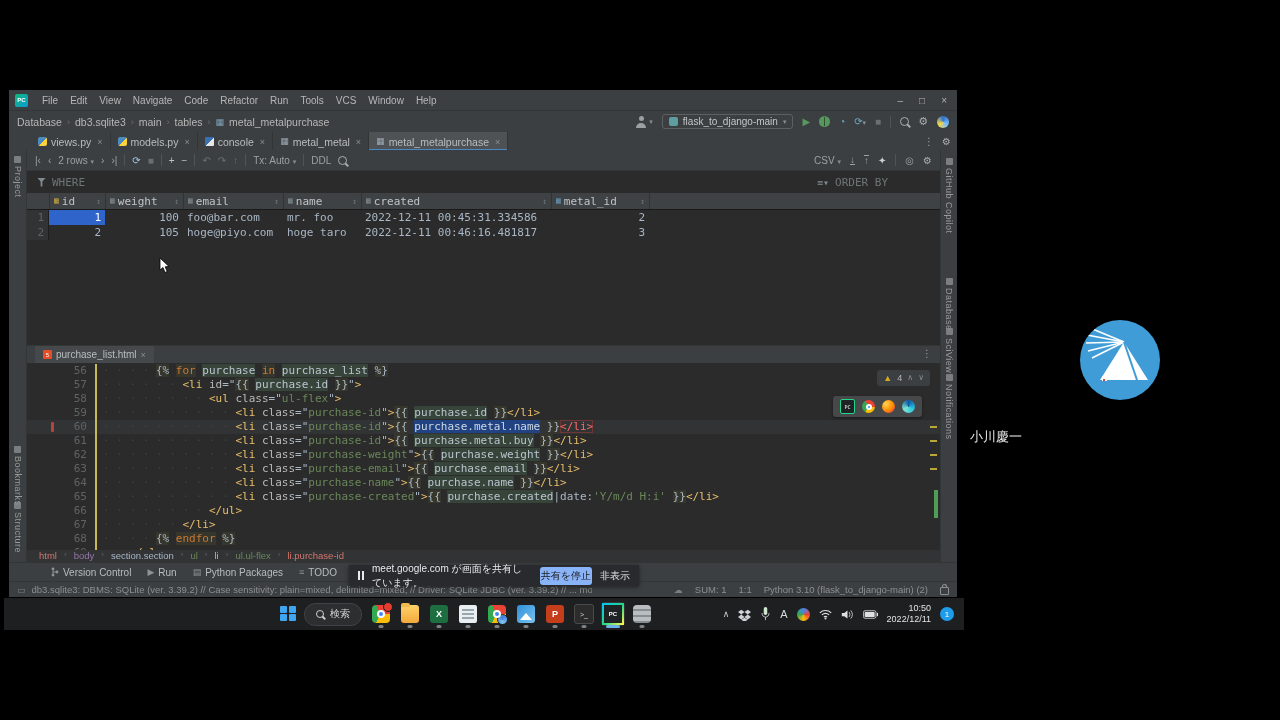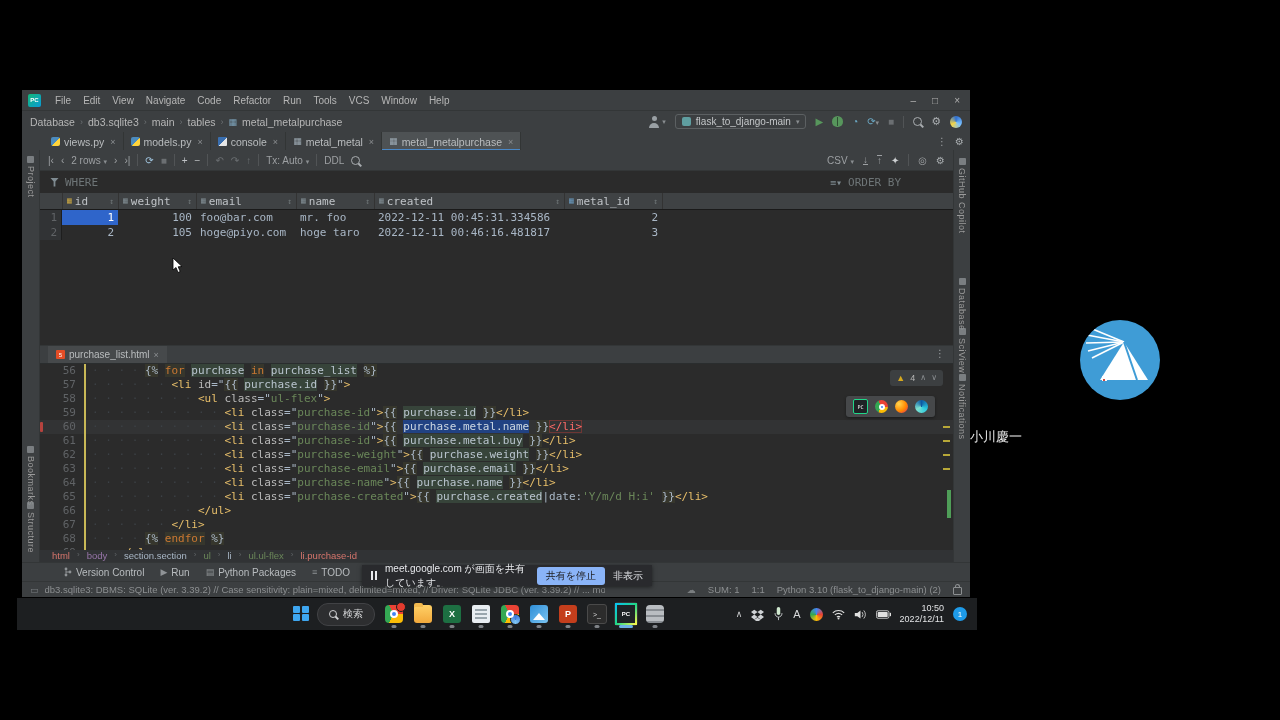--- a/index.html
+++ b/index.html
@@ -1,21 +1,21 @@
 <!DOCTYPE html>
 <html><head>
 <meta charset="utf-8">
 <style>
   html,body{margin:0;padding:0;background:#000;}
   .canvas{position:relative;width:1280px;height:720px;background:#000;overflow:hidden;
           font-family:"Liberation Sans","DejaVu Sans",sans-serif;-webkit-font-smoothing:antialiased;}
   .mono{font-family:"DejaVu Sans Mono",monospace;}
 
   
-  .screen{position:absolute;left:17px;top:90px;width:960px;height:540px;background:#000;}
+  .screen{position:absolute;left:4px;top:90px;width:960px;height:540px;background:#000;}
 
   
   .ide{position:absolute;left:5px;top:0;width:948px;height:507px;background:#3c3f41;color:#bbb;}
   .titlebar{height:20px;display:flex;align-items:center;padding:0 6px;font-size:10px;color:#b6b6b6;}
   .pc-logo{width:13px;height:13px;border-radius:2px;background:linear-gradient(135deg,#12b878,#0a9bd8);
            color:#fff;font-size:6px;font-weight:bold;display:flex;align-items:center;justify-content:center;margin-right:8px;flex:none;}
   .menus{display:flex;}
   .menu-item{padding:0 6px;cursor:default;}
   .win-title{margin-left:16px;color:#9a9a9a;white-space:nowrap;overflow:hidden;}
   .win-controls{margin-left:auto;display:flex;gap:16px;color:#b0b0b0;font-size:10px;padding-right:4px;}
@@ -85,21 +85,21 @@
   .ar{text-align:right;}
   .sel-cell{background:#2f65ca;color:#fff;}
   .table-empty{flex:1;background:#2b2b2b;}
 
   .ed-tabbar{height:17px;background:#3c3f41;border-top:1px solid #333637;border-bottom:1px solid #2a2d2e;display:flex;align-items:stretch;padding-left:8px;font-size:10px;color:#b9bcbe;flex:none;position:relative;}
   .ed-tab{display:flex;align-items:center;gap:4px;background:#46494b;padding:0 8px;}
   .html-ic{width:9px;height:9px;background:#e44d26;border-radius:1px;color:#fff;font-size:6px;display:flex;align-items:center;justify-content:center;}
   .ed-tabbar-right{position:absolute;right:8px;top:2px;color:#9a9ea1;font-size:10px;}
 
   .editor{position:relative;height:186px;background:#2b2b2b;font-family:"DejaVu Sans Mono",monospace;font-size:11px;line-height:14px;overflow:hidden;flex:none;}
-  .code-line{display:flex;height:14px;white-space:pre;position:relative;}
+  .code-line{display:flex;height:14px;white-space:pre;position:relative;padding-left:24px;}
   .code-line.cur{background:#323334;}
   .gmark{width:6px;flex:none;position:relative;}
   .gmark.red::after{content:"";position:absolute;left:0;top:2px;width:3px;height:10px;background:#b5433e;border-radius:1px;}
   .ln{width:30px;flex:none;text-align:right;padding-right:8px;color:#606366;}
   .vcsbar{width:2px;flex:none;background:#c8b856;margin-right:6px;}
   .s-ws{color:#3c4146;}
   .s-tag{color:#e8bf6a;margin-top:9px;}
   .s-attr{color:#bababa;}
   .s-str{color:#6a8759;}
   .s-pln{color:#a9b7c6;}
@@ -133,21 +133,21 @@
   .sb-ic{color:#7a7e80;font-size:9px;}
   .sb-left{white-space:nowrap;overflow:hidden;max-width:560px;}
   .sb-right{margin-left:auto;display:flex;align-items:center;gap:12px;white-space:nowrap;}
   .lock{width:7px;height:6px;border:1px solid #8c8f91;border-radius:1px;position:relative;margin-top:3px;}
   .lock::before{content:"";position:absolute;left:1px;top:-4px;width:3px;height:3px;border:1px solid #8c8f91;border-bottom:none;border-radius:3px 3px 0 0;}
 
   
   .meet-bar{position:absolute;left:345px;top:475px;width:272px;height:21px;background:#292a2d;display:flex;align-items:center;gap:8px;padding:0 9px;font-size:10px;color:#e8eaed;z-index:6;box-shadow:0 1px 4px rgba(0,0,0,.5);}
   .pause-ic{display:flex;gap:2px;}
   .pause-ic i{width:2px;height:9px;background:#e8eaed;}
-  .stop-btn{background:#8ab4f8;color:#202124;border-radius:3px;padding:2px 9px;font-size:10px;white-space:nowrap;cursor:pointer;}
+  .stop-btn{background:#8ab4f8;color:#202124;border-radius:3px;padding:2px 1px;font-size:10px;white-space:nowrap;cursor:pointer;}
   .hide-btn{color:#dfe1e5;white-space:nowrap;cursor:pointer;}
 
   
   .taskbar{position:absolute;left:0;top:508px;width:960px;height:32px;background:#1d1f21;z-index:4;}
   .tk-left{position:absolute;left:276px;top:0;height:32px;display:flex;align-items:center;gap:7px;}
   .start-ic{width:17px;height:17px;display:grid;grid-template-columns:7px 7px;grid-template-rows:7px 7px;gap:1.5px;}
   .start-ic i{background:#3ea6f0;border-radius:1px;}
   .search-pill{height:21px;display:flex;align-items:center;gap:6px;background:#2d2e30;border:1px solid #414245;border-radius:11px;padding:0 11px;color:#d7d8da;font-size:10px;}
   .mag2{width:6px;height:6px;border:1.5px solid #cfd0d2;border-radius:50%;position:relative;display:inline-block;}
   .mag2::after{content:"";position:absolute;left:5px;top:6px;width:4px;height:1.5px;background:#cfd0d2;transform:rotate(45deg);}

